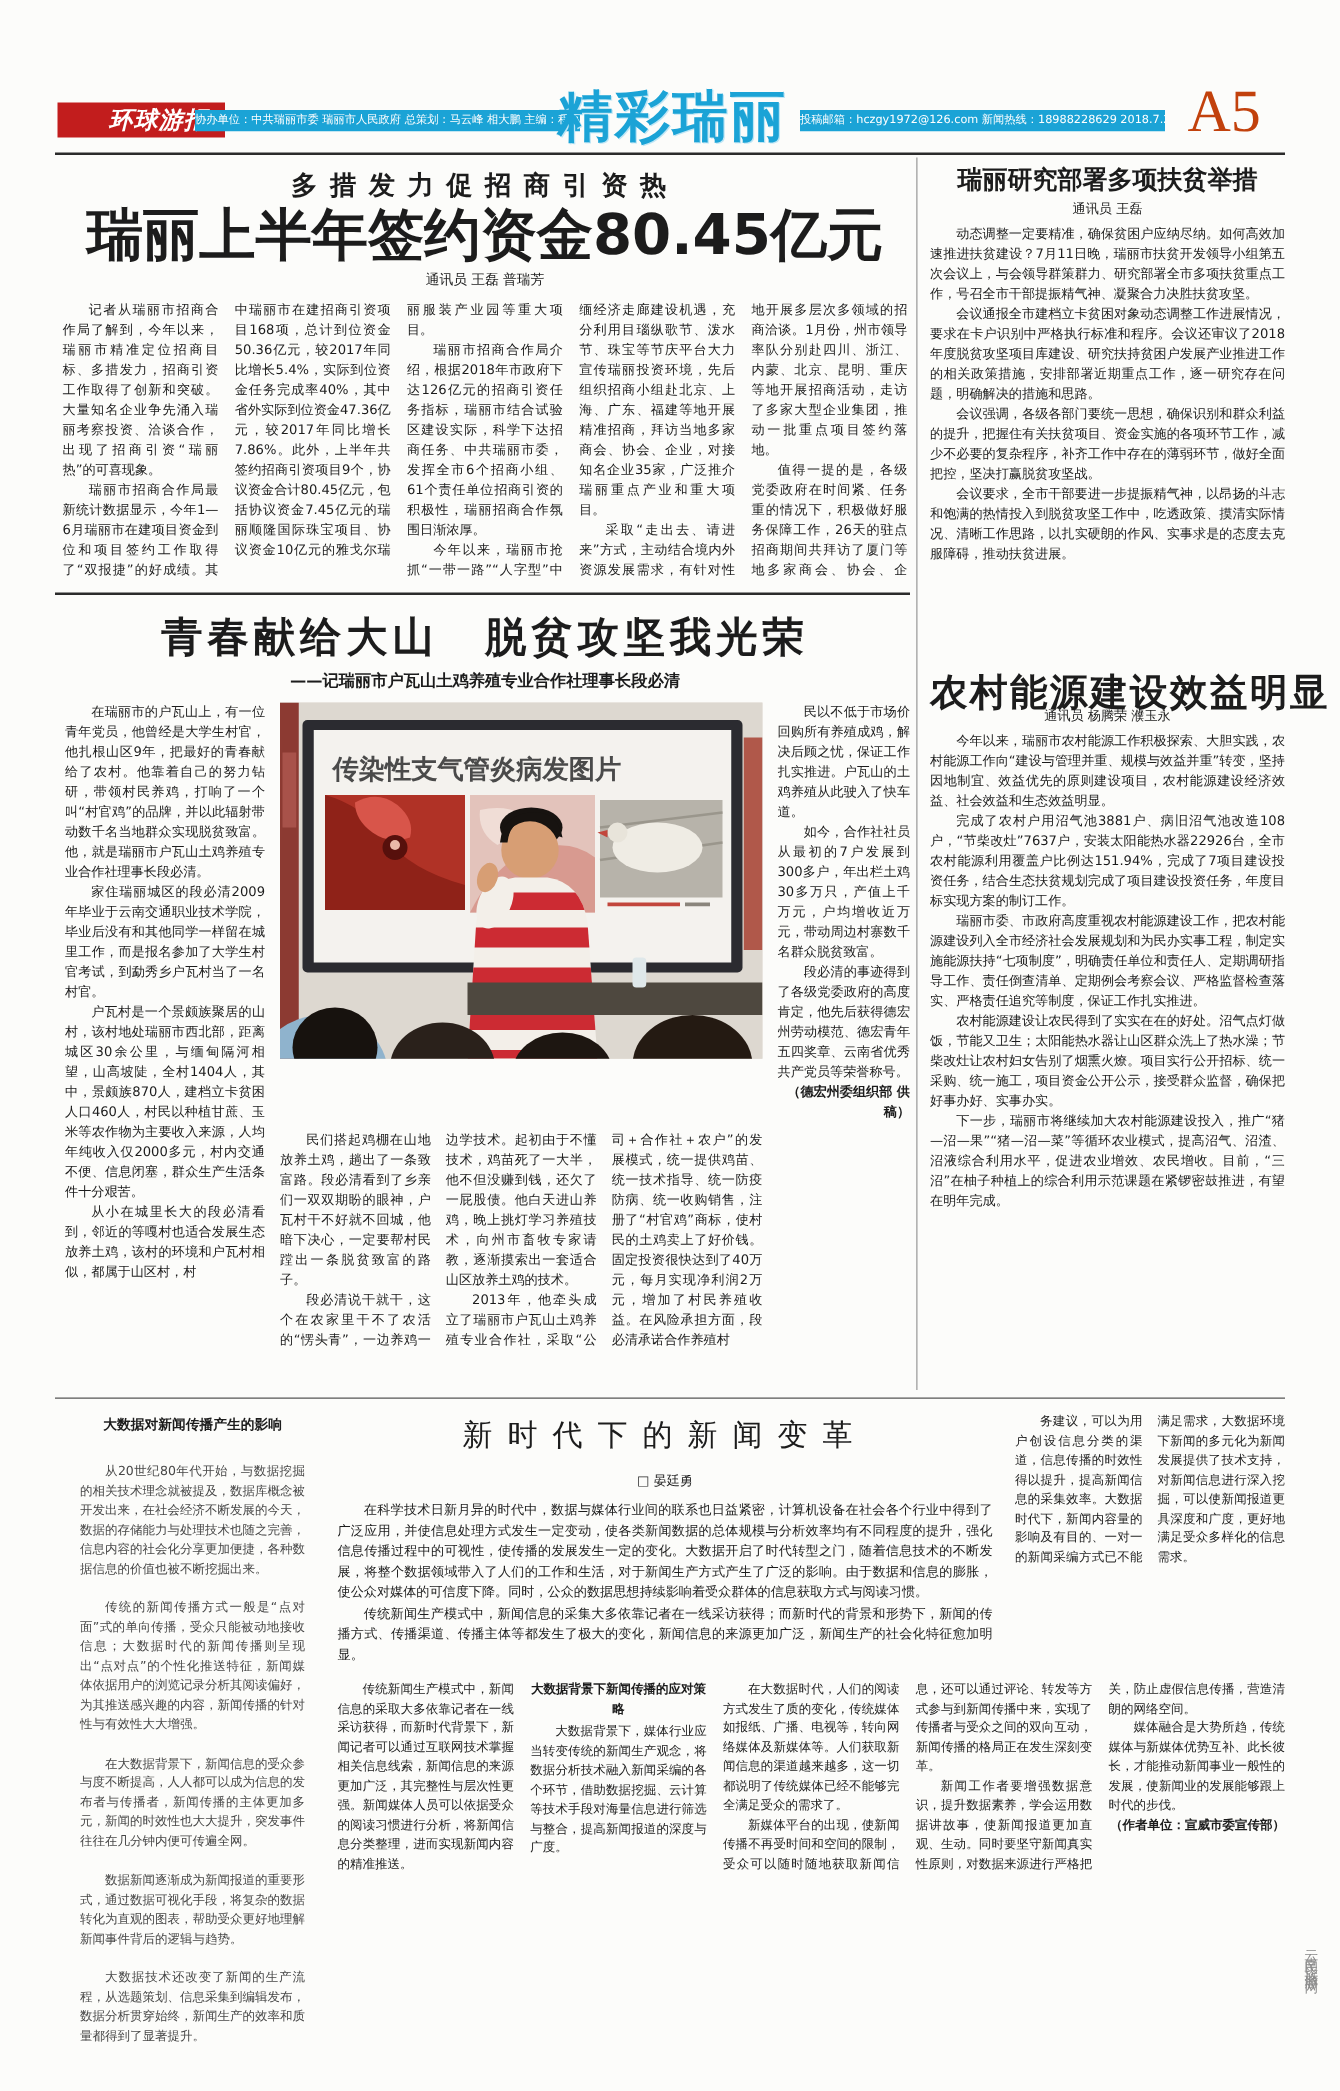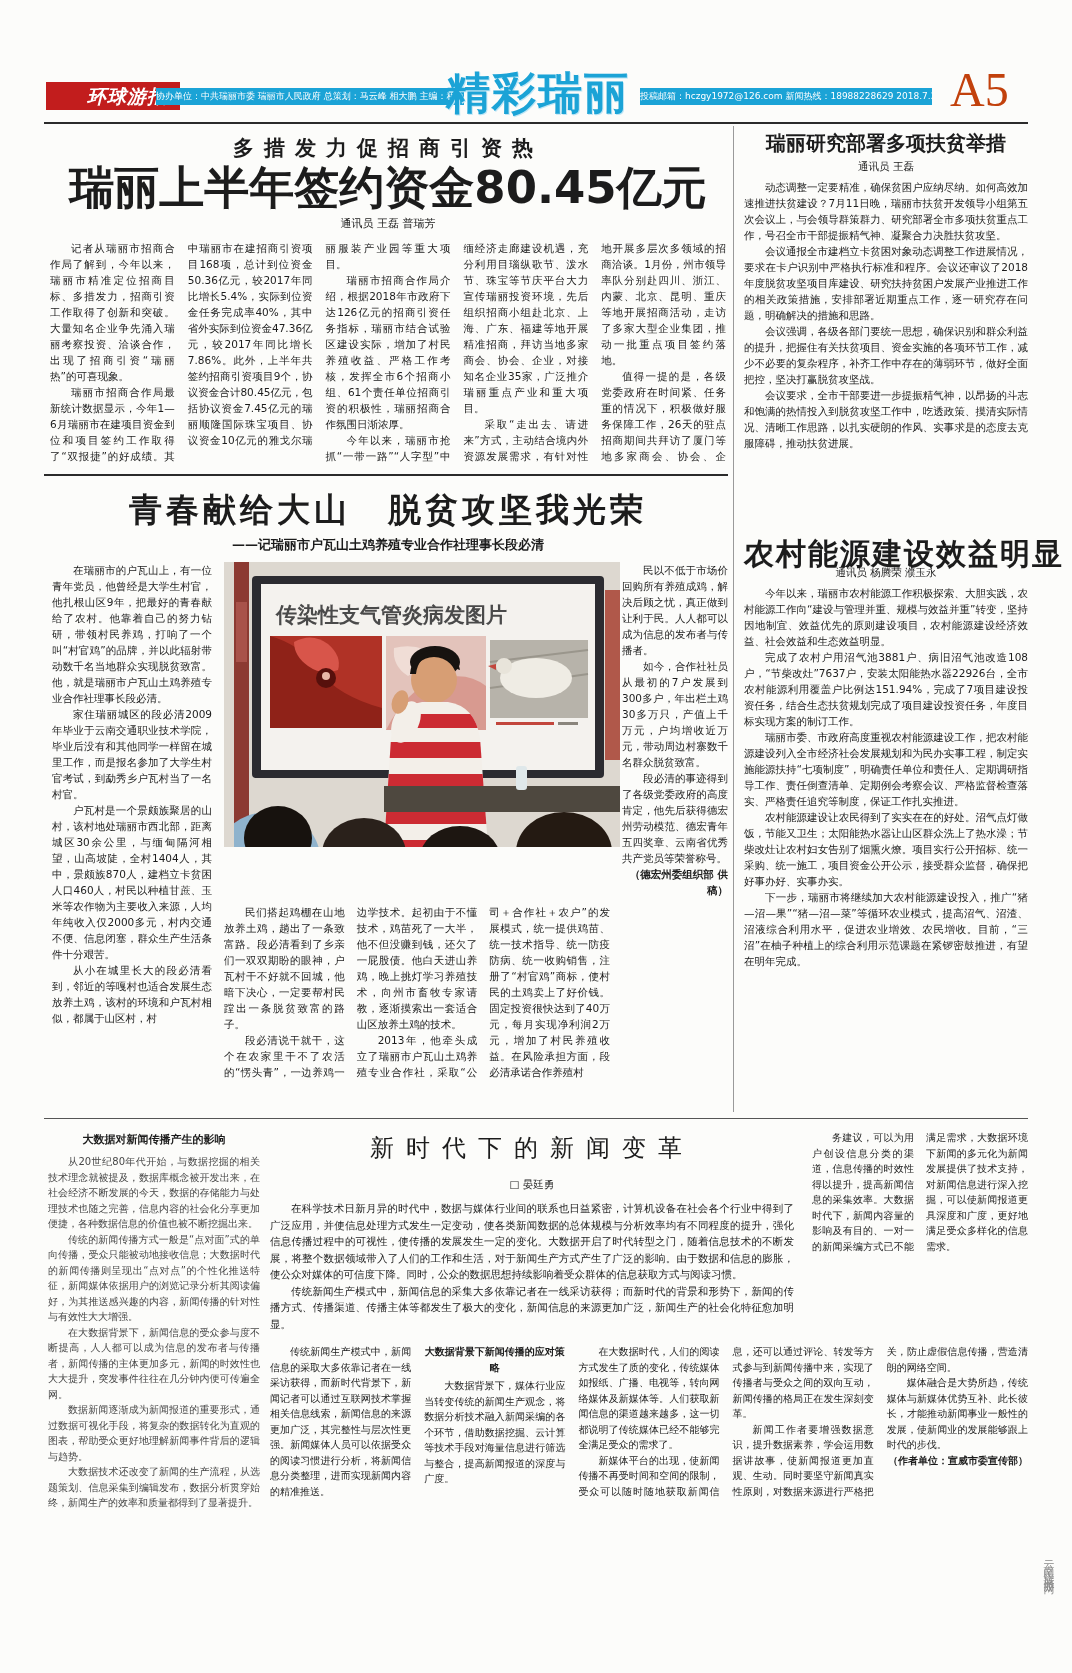--- a/index.html
+++ b/index.html
@@ -46,36 +46,36 @@
     column-count:5;column-gap:13px;}
   .lead-rule{left:44px;top:474px;width:684px;height:2px;}
   
   .feat-headline{left:48px;top:488px;width:680px;text-align:center;font-size:33px;
     font-weight:900;letter-spacing:4px;white-space:nowrap;}
   .feat-subhead{left:48px;top:536px;width:680px;text-align:center;font-size:13px;
     font-weight:600;}
   .feat-left{left:52px;top:562px;width:160px;height:548px;}
   .feat-right{left:622px;top:562px;width:106px;height:548px;}
   .feat-below{left:224px;top:856px;width:386px;height:254px;column-count:3;column-gap:12px;margin-top:48px;}
-  .feat-photo{left:224px;top:562px;width:386px;height:285px;background:#ddd8d0;padding-left:10px;}
+  .feat-photo{left:224px;top:562px;width:386px;height:285px;background:#ddd8d0;}
   
   .v-rule{left:733px;top:126px;width:1px;height:986px;background:#9a9a9a;}
   .sb-title1{left:744px;top:130px;width:284px;text-align:center;font-size:20px;font-weight:900;white-space:nowrap;}
   .sb-byline1{left:744px;top:160px;width:284px;font-size:10.5px;}
   .sb-body1{left:744px;top:179px;width:284px;height:348px;}
   .sb-title2{left:744px;top:534px;width:284px;text-align:left;font-size:30px;font-weight:900;letter-spacing:2px;white-space:nowrap;}
   .sb-byline2{left:744px;top:566px;width:284px;font-size:10.5px;}
   .sb-body2{left:744px;top:585px;width:284px;height:525px;}
   
   .bottom-rule{left:44px;top:1118px;width:984px;height:1px;background:#555;}
   .box-left{left:48px;top:1132px;width:212px;height:528px;}
   .box-title{text-align:center;font-size:11px;font-weight:800;margin:0 0 7px 0;}
   .box-body{font-size:10px;line-height:15.5px;color:#474747;text-align:justify;
     overflow:hidden;height:500px;}
-  .box-body p{margin:0;text-indent:2em;}
+  .box-body p{margin:16px;text-indent:2em;}
   .essay-headline{left:270px;top:1132px;width:524px;text-align:center;font-size:24px;
     font-weight:400;letter-spacing:12px;white-space:nowrap;}
   .essay-byline{left:270px;top:1178px;width:524px;font-size:10.5px;}
   .essay-topright{left:812px;top:1130px;width:216px;height:206px;column-count:2;
     column-gap:12px;font-size:10px;line-height:15.5px;}
   .essay-intro{left:270px;top:1200px;width:524px;height:134px;font-size:10.5px;line-height:16.5px;}
   .essay-cols{left:270px;top:1344px;width:758px;height:314px;column-count:5;
     column-gap:13px;font-size:10px;line-height:15.5px;}
   .vertical-site{left:1040px;top:1552px;height:115px;writing-mode:vertical-rl;
     font-size:11px;color:#8a8a8a;letter-spacing:4px;}
@@ -91,21 +91,21 @@
   <div class="abs bar bar-right">投稿邮箱：hczgy1972@126.com 新闻热线：18988228629 2018.7.20 星期五 编辑/浦绍猛</div>
   <div class="abs page-num">A5</div>
   <div class="abs rule header-rule"></div>
 
   <div class="abs lead-kicker">多措发力促招商引资热</div>
   <div class="abs lead-headline">瑞丽上半年签约资金80.45亿元</div>
   <div class="abs byline lead-byline">通讯员 王磊 普瑞芳</div>
   <div class="abs body lead-cols">
       <p>记者从瑞丽市招商合作局了解到，今年以来，瑞丽市精准定位招商目标、多措发力，招商引资工作取得了创新和突破。大量知名企业争先涌入瑞丽考察投资、洽谈合作，出现了招商引资“瑞丽热”的可喜现象。</p>
       <p>瑞丽市招商合作局最新统计数据显示，今年1—6月瑞丽市在建项目资金到位和项目签约工作取得了“双报捷”的好成绩。其中瑞丽市在建招商引资项目168项，总计到位资金50.36亿元，较2017年同比增长5.4%，实际到位资金任务完成率40%，其中省外实际到位资金47.36亿元，较2017年同比增长7.86%。此外，上半年共签约招商引资项目9个，协议资金合计80.45亿元，包括协议资金7.45亿元的瑞丽顺隆国际珠宝项目、协议资金10亿元的雅戈尔瑞丽服装产业园等重大项目。</p>
-      <p>瑞丽市招商合作局介绍，根据2018年市政府下达126亿元的招商引资任务指标，瑞丽市结合试验区建设实际，增加了村民养殖收益、严格工作考核，发挥全市6个招商小组、61个责任单位招商引资的积极性，瑞丽招商合作氛围日渐浓厚。</p>
+      <p>瑞丽市招商合作局介绍，根据2018年市政府下达126亿元的招商引资任务指标，瑞丽市结合试验区建设实际，科学下达招商任务、中共瑞丽市委，发挥全市6个招商小组、61个责任单位招商引资的积极性，瑞丽招商合作氛围日渐浓厚。</p>
       <p>今年以来，瑞丽市抢抓“一带一路”“人字型”中缅经济走廊建设机遇，充分利用目瑙纵歌节、泼水节、珠宝等节庆平台大力宣传瑞丽投资环境，先后组织招商小组赴北京、上海、广东、福建等地开展精准招商，拜访当地多家商会、协会、企业，对接知名企业35家，广泛推介瑞丽重点产业和重大项目。</p>
       <p>采取“走出去、请进来”方式，主动结合境内外资源发展需求，有针对性地开展多层次多领域的招商洽谈。1月份，州市领导率队分别赴四川、浙江、内蒙、北京、昆明、重庆等地开展招商活动，走访了多家大型企业集团，推动一批重点项目签约落地。</p>
       <p>值得一提的是，各级党委政府在时间紧、任务重的情况下，积极做好服务保障工作，26天的驻点招商期间共拜访了厦门等地多家商会、协会、企业，取得项目总体快速落地的良好成效。</p>
     </div>
   <div class="abs rule lead-rule"></div>
 
   <div class="abs feat-headline">青春献给大山　脱贫攻坚我光荣</div>
   <div class="abs feat-subhead">——记瑞丽市户瓦山土鸡养殖专业合作社理事长段必清</div>
   <div class="abs body feat-left">
       <p>在瑞丽市的户瓦山上，有一位青年党员，他曾经是大学生村官，他扎根山区9年，把最好的青春献给了农村。他靠着自己的努力钻研，带领村民养鸡，打响了一个叫“村官鸡”的品牌，并以此辐射带动数千名当地群众实现脱贫致富。他，就是瑞丽市户瓦山土鸡养殖专业合作社理事长段必清。</p>
@@ -175,21 +175,21 @@
       </g>
     </svg>
   </div>
 
   <div class="abs body feat-below">
       <p>民们搭起鸡棚在山地放养土鸡，趟出了一条致富路。段必清看到了乡亲们一双双期盼的眼神，户瓦村干不好就不回城，他暗下决心，一定要帮村民蹚出一条脱贫致富的路子。</p>
       <p>段必清说干就干，这个在农家里干不了农活的“愣头青”，一边养鸡一边学技术。起初由于不懂技术，鸡苗死了一大半，他不但没赚到钱，还欠了一屁股债。他白天进山养鸡，晚上挑灯学习养殖技术，向州市畜牧专家请教，逐渐摸索出一套适合山区放养土鸡的技术。</p>
       <p>2013年，他牵头成立了瑞丽市户瓦山土鸡养殖专业合作社，采取“公司＋合作社＋农户”的发展模式，统一提供鸡苗、统一技术指导、统一防疫防病、统一收购销售，注册了“村官鸡”商标，使村民的土鸡卖上了好价钱。固定投资很快达到了40万元，每月实现净利润2万元，增加了村民养殖收益。在风险承担方面，段必清承诺合作养殖村</p>
     </div>
   <div class="abs body feat-right">
-      <p>民以不低于市场价回购所有养殖成鸡，解决后顾之忧，真正做到让利于民。人人都可以成为信息的发布者与传播者。</p>
+      <p>民以不低于市场价回购所有养殖成鸡，解决后顾之忧，保证工作扎实推进。户瓦山的土鸡养殖从此驶入了快车道。</p>
       <p>如今，合作社社员从最初的7户发展到300多户，年出栏土鸡30多万只，产值上千万元，户均增收近万元，带动周边村寨数千名群众脱贫致富。</p>
       <p>段必清的事迹得到了各级党委政府的高度肯定，他先后获得德宏州劳动模范、德宏青年五四奖章、云南省优秀共产党员等荣誉称号。</p>
       <p class="para-end">（德宏州委组织部 供稿）</p>
     </div>
 
   <div class="abs v-rule"></div>
 
   <div class="abs sb-title1">瑞丽研究部署多项扶贫举措</div>
   <div class="abs byline sb-byline1">通讯员 王磊</div>
   <div class="abs body sb-body1">

